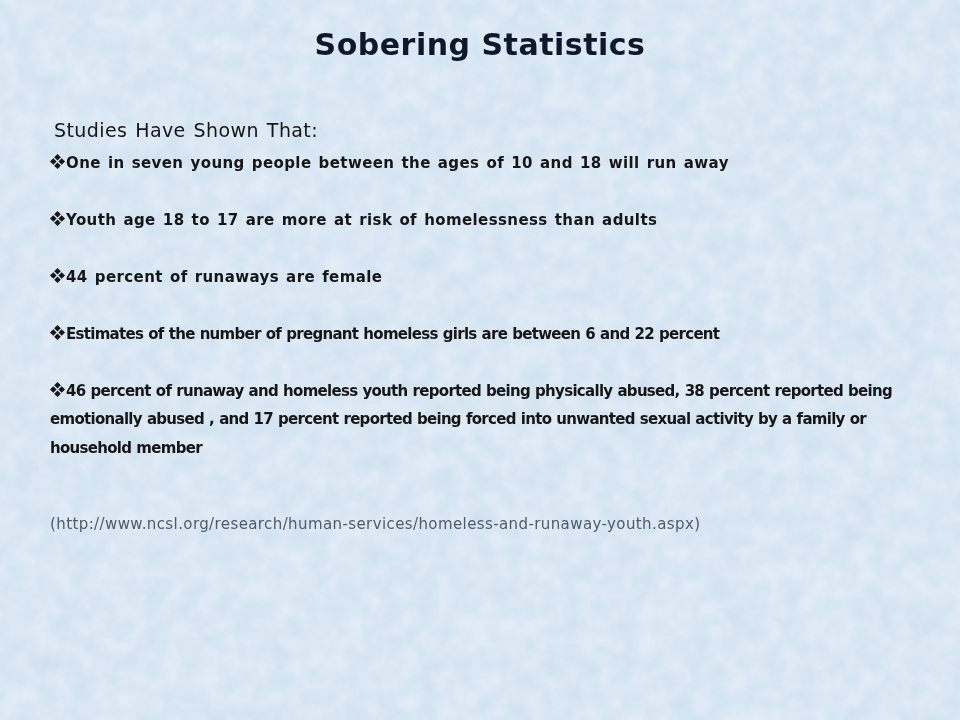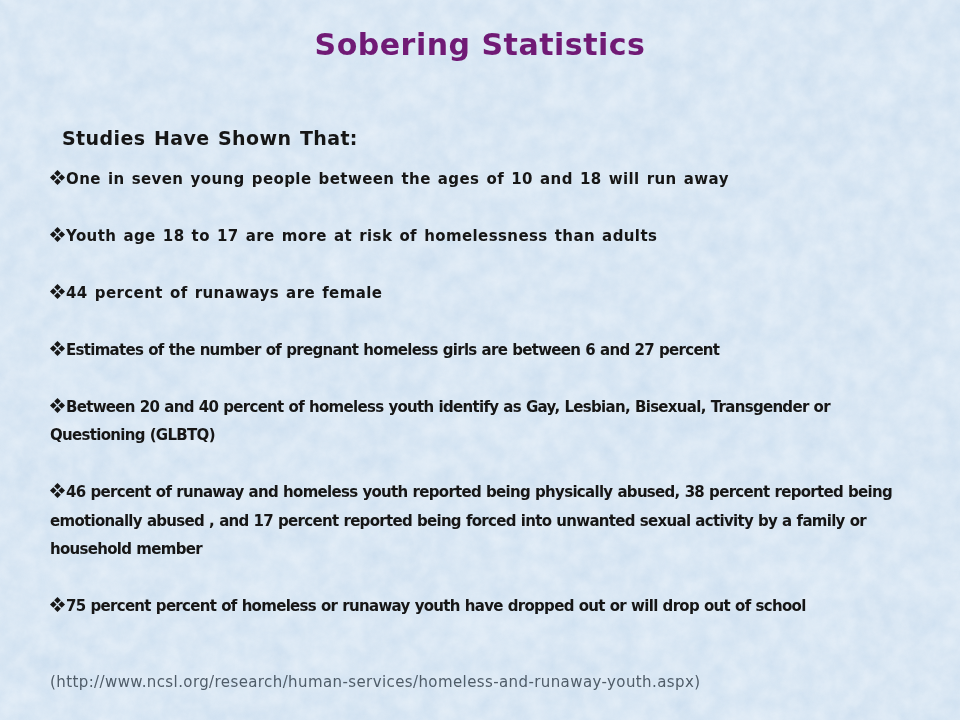--- a/index.html
+++ b/index.html
@@ -11,30 +11,30 @@
     position: relative; width: 960px; height: 720px; overflow: hidden;
     background: #c9dcee;
   }
   .bg-texture {
     position: absolute; top: 0; left: 0; width: 960px; height: 720px;
     display: block; pointer-events: none;
   }
   .title {
     position: absolute; top: 27px; left: 0; right: 0;
     text-align: center;
-    font-size: 30px; font-weight: bold; color: #701a75;
+    font-size: 30px; font-weight: bold; color: #0f172a;
     letter-spacing: 0.5px;
   }
   .content {
     position: absolute; left: 50px; right: 46px; top: 112px;
     color: #161616;
   }
   .intro {
-    margin: 12px;
-    font-size: 19px; font-weight: bold; line-height: 28.5px;
+    margin: 4px;
+    font-size: 19px; font-weight: normal; line-height: 28.5px;
     letter-spacing: 0.4px; word-spacing: 1.5px;
   }
   .bullet {
     margin: 0 0 28.5px 0;
     font-size: 15px; font-weight: bold; line-height: 28.5px;
   }
   .wide   { letter-spacing: 0.4px; word-spacing: 1.5px; }
   .narrow { letter-spacing: -0.7px; word-spacing: 0.5px; }
   .glyph {
     display: inline-block; width: 15px; height: 15px;
@@ -116,58 +116,34 @@
     <p class="bullet narrow">
       <span class="glyph">
         <svg viewBox="0 0 100 100">
             <g fill="#161616">
           <path d="M50 0 L72 22 L50 44 L28 22 Z"></path>
           <path d="M100 50 L78 72 L56 50 L78 28 Z"></path>
           <path d="M50 100 L28 78 L50 56 L72 78 Z"></path>
           <path d="M0 50 L22 28 L44 50 L22 72 Z"></path>
         </g>
           </svg>
-      </span><span>Estimates of the number of pregnant homeless girls are between 6 and 27 percent</span>
+      </span><span>Estimates of the number of pregnant homeless girls are between 6 and 22 percent</span>
     </p>
 
-    <p class="bullet narrow">
-      <span class="glyph">
-        <svg viewBox="0 0 100 100">
-            <g fill="#161616">
-          <path d="M50 0 L72 22 L50 44 L28 22 Z"></path>
-          <path d="M100 50 L78 72 L56 50 L78 28 Z"></path>
-          <path d="M50 100 L28 78 L50 56 L72 78 Z"></path>
-          <path d="M0 50 L22 28 L44 50 L22 72 Z"></path>
-        </g>
-          </svg>
-      </span><span>Between 20 and 40 percent of homeless youth identify as Gay, Lesbian, Bisexual, Transgender or Questioning (GLBTQ)</span>
-    </p>
 
     <p class="bullet narrow">
       <span class="glyph">
         <svg viewBox="0 0 100 100">
             <g fill="#161616">
           <path d="M50 0 L72 22 L50 44 L28 22 Z"></path>
           <path d="M100 50 L78 72 L56 50 L78 28 Z"></path>
           <path d="M50 100 L28 78 L50 56 L72 78 Z"></path>
           <path d="M0 50 L22 28 L44 50 L22 72 Z"></path>
         </g>
           </svg>
       </span><span>46 percent of runaway and homeless youth reported being physically abused, 38 percent reported being emotionally abused , and 17 percent reported being forced into unwanted sexual activity by a family or household member</span>
     </p>
 
-    <p class="bullet narrow">
-      <span class="glyph">
-        <svg viewBox="0 0 100 100">
-            <g fill="#161616">
-          <path d="M50 0 L72 22 L50 44 L28 22 Z"></path>
-          <path d="M100 50 L78 72 L56 50 L78 28 Z"></path>
-          <path d="M50 100 L28 78 L50 56 L72 78 Z"></path>
-          <path d="M0 50 L22 28 L44 50 L22 72 Z"></path>
-        </g>
-          </svg>
-      </span><span>75 percent percent of homeless or runaway youth have dropped out or will drop out of school</span>
-    </p>
 
     <p class="source">(http://www.ncsl.org/research/human-services/homeless-and-runaway-youth.aspx)</p>
 
   </div>
 </div>
 
 </body></html>

